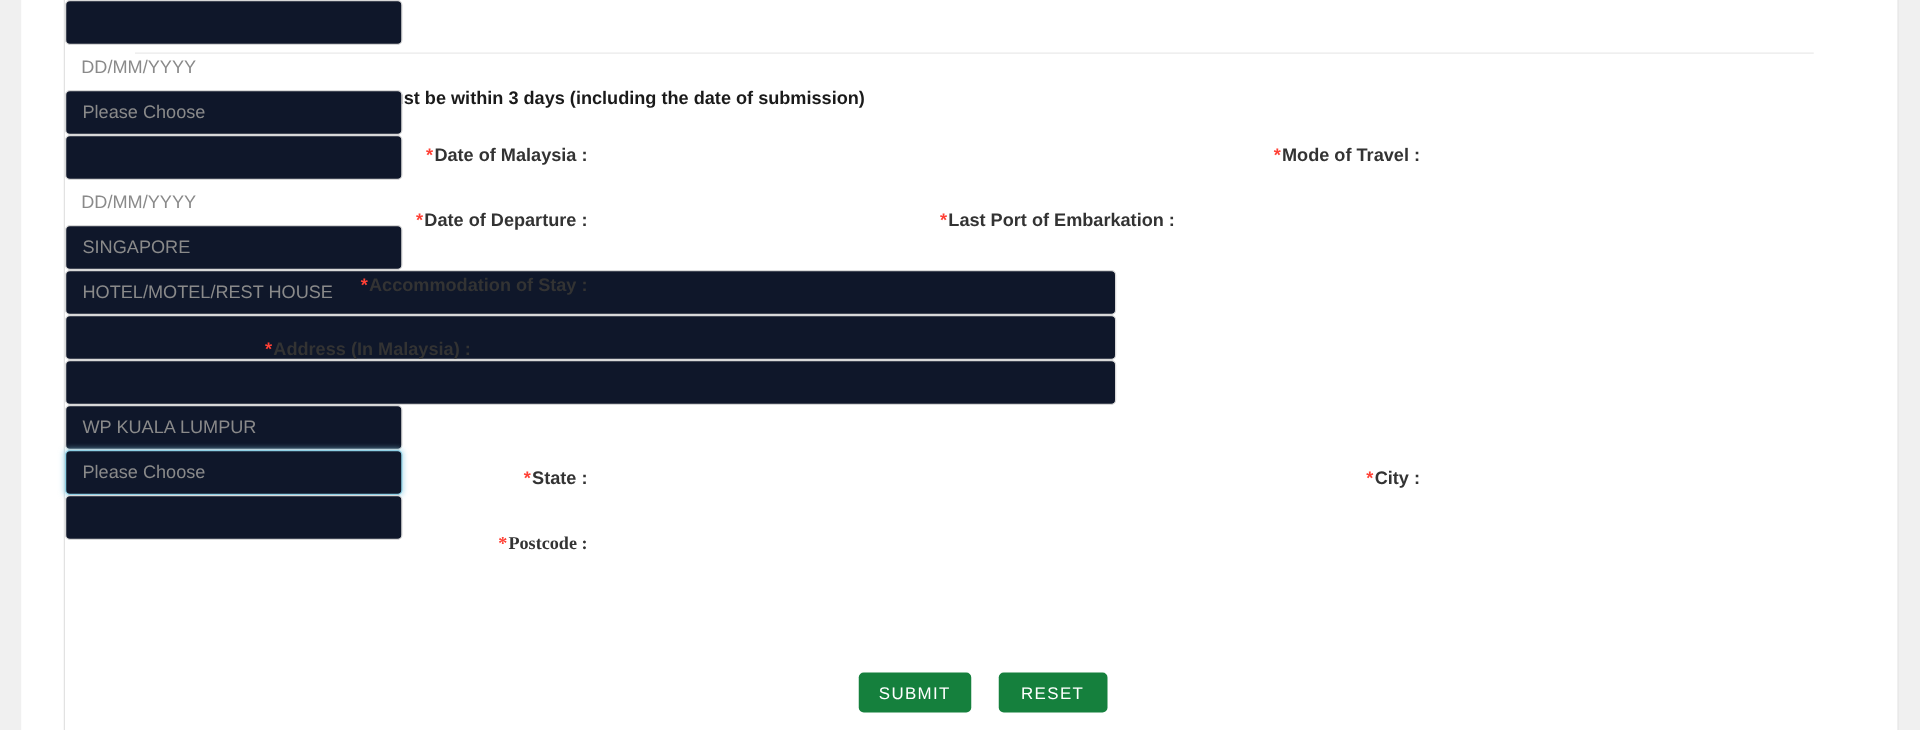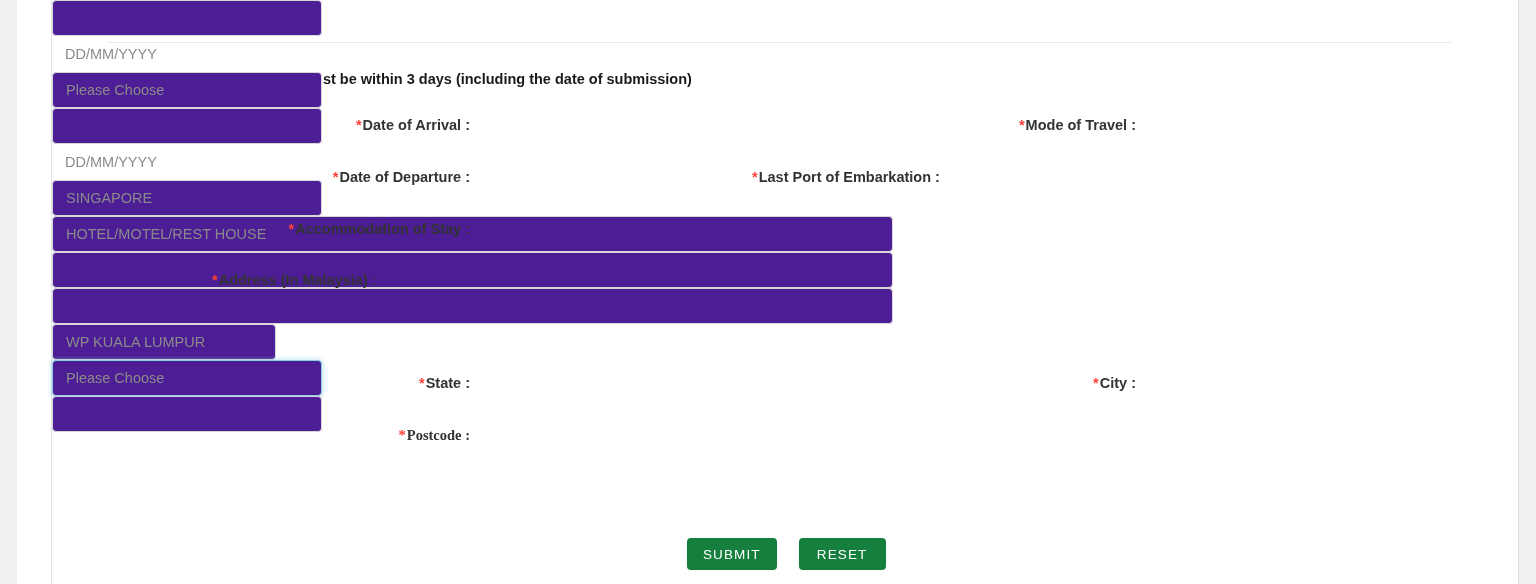--- a/index.html
+++ b/index.html
@@ -112,21 +112,21 @@
   .lbl .req {
     color: #ff4136;
     font-weight: 700;
     margin-right: 1px;
   }
   .ctrl {
     box-sizing: border-box;
     height: 36px;
     border: 1px solid #d8d8d8;
     border-radius: 4px;
-    background: #4c1d95;
+    background: #0f172a;
     font-family: "Liberation Sans", sans-serif;
     font-size: 14.5px;
     color: #8a8a8a;
     padding: 0 13px;
     outline: none;
     display: flex;
     align-items: center;
     white-space: nowrap;
     overflow: hidden;
   }
@@ -175,21 +175,21 @@
       <div class="title-divider"></div>
 
       <div class="note-row">
         <span class="note-stars">**</span>
         <span class="note-text">Please note that your trip must be within 3 days (including the date of submission)</span>
       </div>
 
       <div class="form-area">
 
         <div class="field" style="left:214px; top:107px; width:204px; height:36px; justify-content:flex-end;">
-          <span class="lbl"><span class="req">*</span><span>Date of Arrival :</span></span>
+          <span class="lbl"><span class="req">*</span><span>Date of Malaysia :</span></span>
         </div>
         <div class="ctrl empty" style="left:418px; top:107px; width:270px;"></div>
         <div class="ctrl" style="left:418px; top:107px; width:270px; border:none; background:transparent; pointer-events:none; color:#8a8a8a;">DD/MM/YYYY</div>
 
         <div class="field" style="left:700px; top:107px; width:384px; height:36px; justify-content:flex-end;">
           <span class="lbl"><span class="req">*</span><span>Mode of Travel :</span></span>
         </div>
         <div class="ctrl" style="left:1084px; top:107px; width:270px;">Please Choose</div>
 
         <div class="field" style="left:214px; top:159px; width:204px; height:36px; justify-content:flex-end;">
@@ -211,21 +211,21 @@
         <div class="field" style="left:160px; top:262px; width:258px; height:36px; ">
           <span class="lbl"><span class="req">*</span><span>Address (In Malaysia) :</span></span>
         </div>
         <div class="ctrl" style="left:418px; top:262px; width:841px;"></div>
 
         <div class="ctrl" style="left:418px; top:314px; width:841px;"></div>
 
         <div class="field" style="left:214px; top:365px; width:204px; height:36px; justify-content:flex-end;">
           <span class="lbl"><span class="req">*</span><span>State :</span></span>
         </div>
-        <div class="ctrl" style="left:418px; top:365px; width:224px;">WP KUALA LUMPUR</div>
+        <div class="ctrl" style="left:418px; top:365px; width:270px;">WP KUALA LUMPUR</div>
 
         <div class="field" style="left:880px; top:365px; width:204px; height:36px; justify-content:flex-end;">
           <span class="lbl"><span class="req">*</span><span>City :</span></span>
         </div>
         <div class="ctrl focused" style="left:1084px; top:365px; width:270px;">Please Choose</div>
 
         <div class="field" style="left:214px; top:417px; width:204px; height:36px; justify-content:flex-end;font-family:Liberation Serif, serif;">
           <span class="lbl"><span class="req">*</span><span>Postcode :</span></span>
         </div>
         <div class="ctrl" style="left:418px; top:417px; width:270px;"></div>

